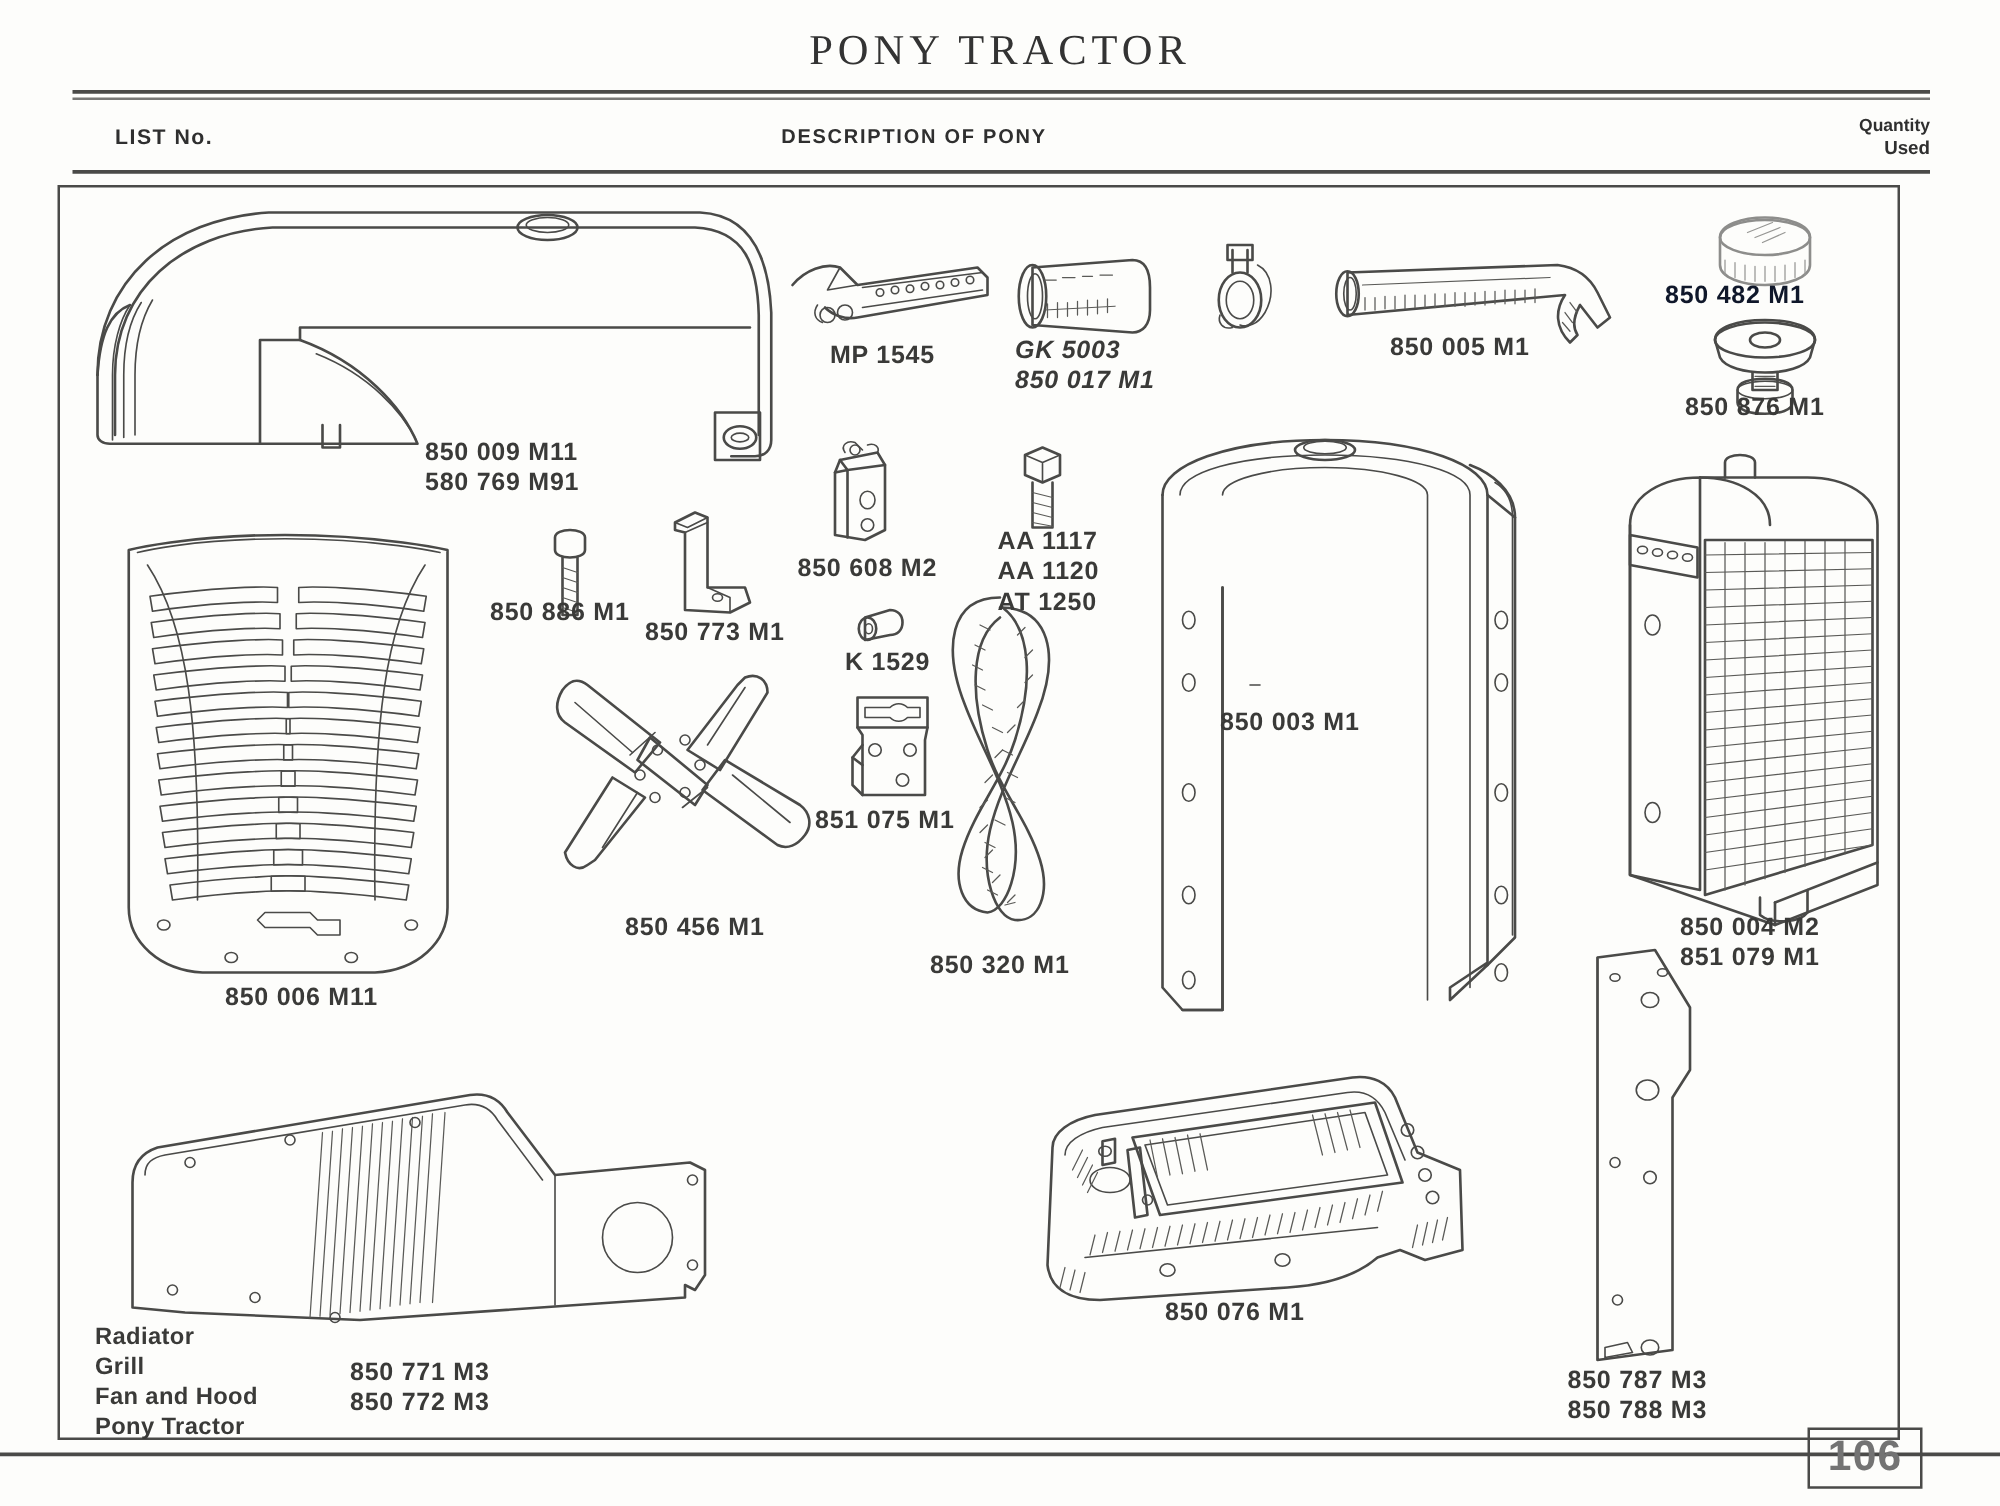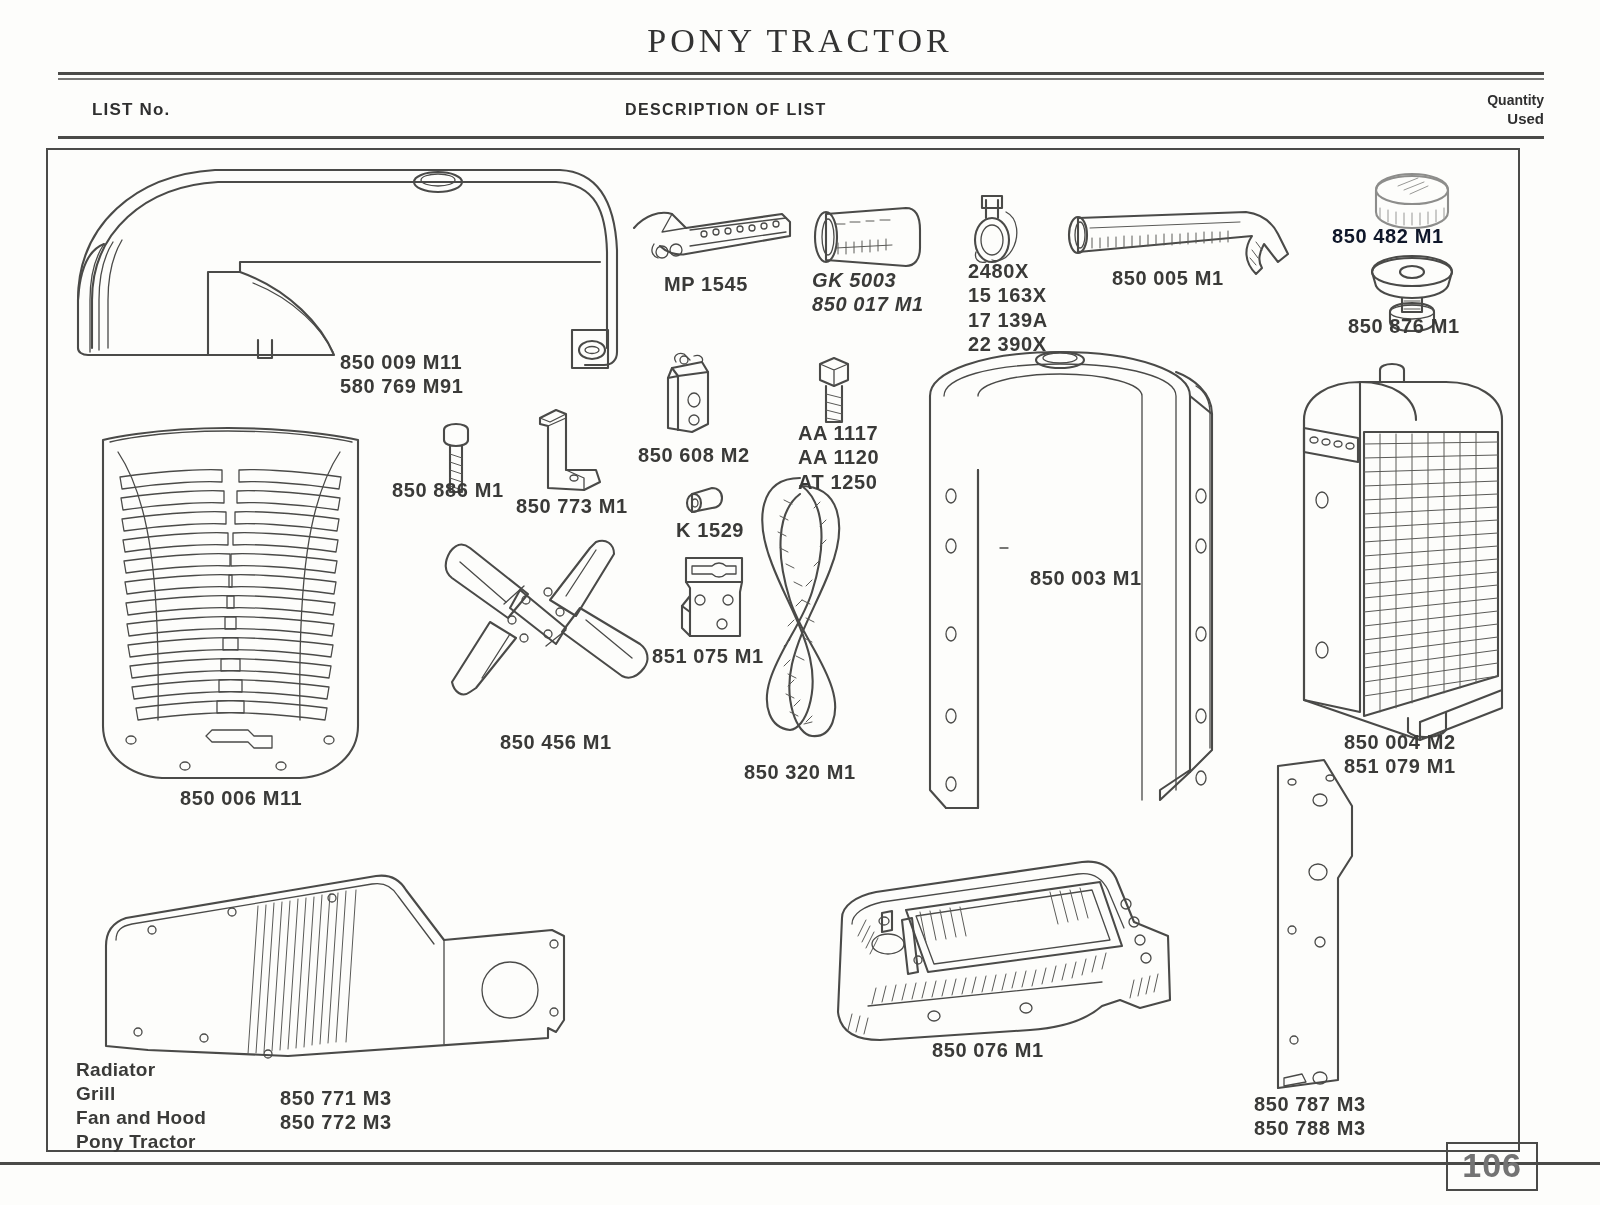--- a/index.html
+++ b/index.html
@@ -65,21 +65,21 @@
 </style>
 </head>
 <body>
 
 <div class="page">
 
   <div class="title">PONY TRACTOR</div>
   <div class="rule rule-top"></div>
   <div class="rule rule-top2"></div>
   <div class="hdr-list">LIST No.</div>
-  <div class="hdr-desc">DESCRIPTION OF LIST</div>
+  <div class="hdr-desc">DESCRIPTION OF PONY</div>
   <div class="hdr-qty">
     <span>Quantity</span>
     <span>Used</span>
   </div>
   <div class="rule rule-bot"></div>
 
   <div class="frame"></div>
   <div class="frame-bottom-rule"></div>
 
   <svg width="1600" height="1205" aria-hidden="true">
@@ -381,39 +381,35 @@
       <path class="ln-f" d="M1134 980 L1130 998 M1142 978 L1138 996 M1150 976 L1146 994 M1158 974 L1154 992"></path>
       <path class="ln-f" d="M852 1014 L848 1030 M860 1016 L856 1032 M868 1018 L864 1034"></path>
     </g>
   </svg>
 
   <div class="lab" style="left:340px;top:350px;">850 009 M11
 580 769 M91</div>
   <div class="lab" style="left:620px;top:272px;margin-left:44px;">MP 1545</div>
   <div class="lab" style="left:812px;top:268px;font-style:italic;">GK 5003
 850 017 M1</div>
-  <div class="lab" style="left:968px;top:259px;">2480X
-15 163X
-17 139A
-22 390X</div>
   <div class="lab" style="left:1112px;top:266px;">850 005 M1</div>
   <div class="lab faded" style="left:1332px;top:224px;">850 482 M1</div>
   <div class="lab" style="left:1348px;top:314px;">850 876 M1</div>
   <div class="lab" style="left:180px;top:786px;">850 006 M11</div>
   <div class="lab" style="left:392px;top:478px;">850 886 M1</div>
   <div class="lab" style="left:516px;top:494px;">850 773 M1</div>
   <div class="lab" style="left:638px;top:443px;">850 608 M2</div>
   <div class="lab" style="left:798px;top:421px;">AA 1117
 AA 1120
 AT 1250</div>
   <div class="lab" style="left:676px;top:518px;">K 1529</div>
   <div class="lab" style="left:652px;top:644px;">851 075 M1</div>
   <div class="lab" style="left:500px;top:730px;">850 456 M1</div>
   <div class="lab" style="left:744px;top:760px;">850 320 M1</div>
-  <div class="lab" style="left:1030px;top:566px;">850 003 M1</div>
+  <div class="lab" style="left:976px;top:566px;">850 003 M1</div>
   <div class="lab" style="left:1344px;top:730px;">850 004 M2
 851 079 M1</div>
   <div class="lab" style="left:280px;top:1086px;">850 771 M3
 850 772 M3</div>
   <div class="lab" style="left:932px;top:1038px;">850 076 M1</div>
   <div class="lab" style="left:1254px;top:1092px;">850 787 M3
 850 788 M3</div>
 
   <div class="lab cap" style="left:76px;top:1058px;">Radiator</div>
   <div class="lab cap" style="left:76px;top:1082px;">Grill</div>

